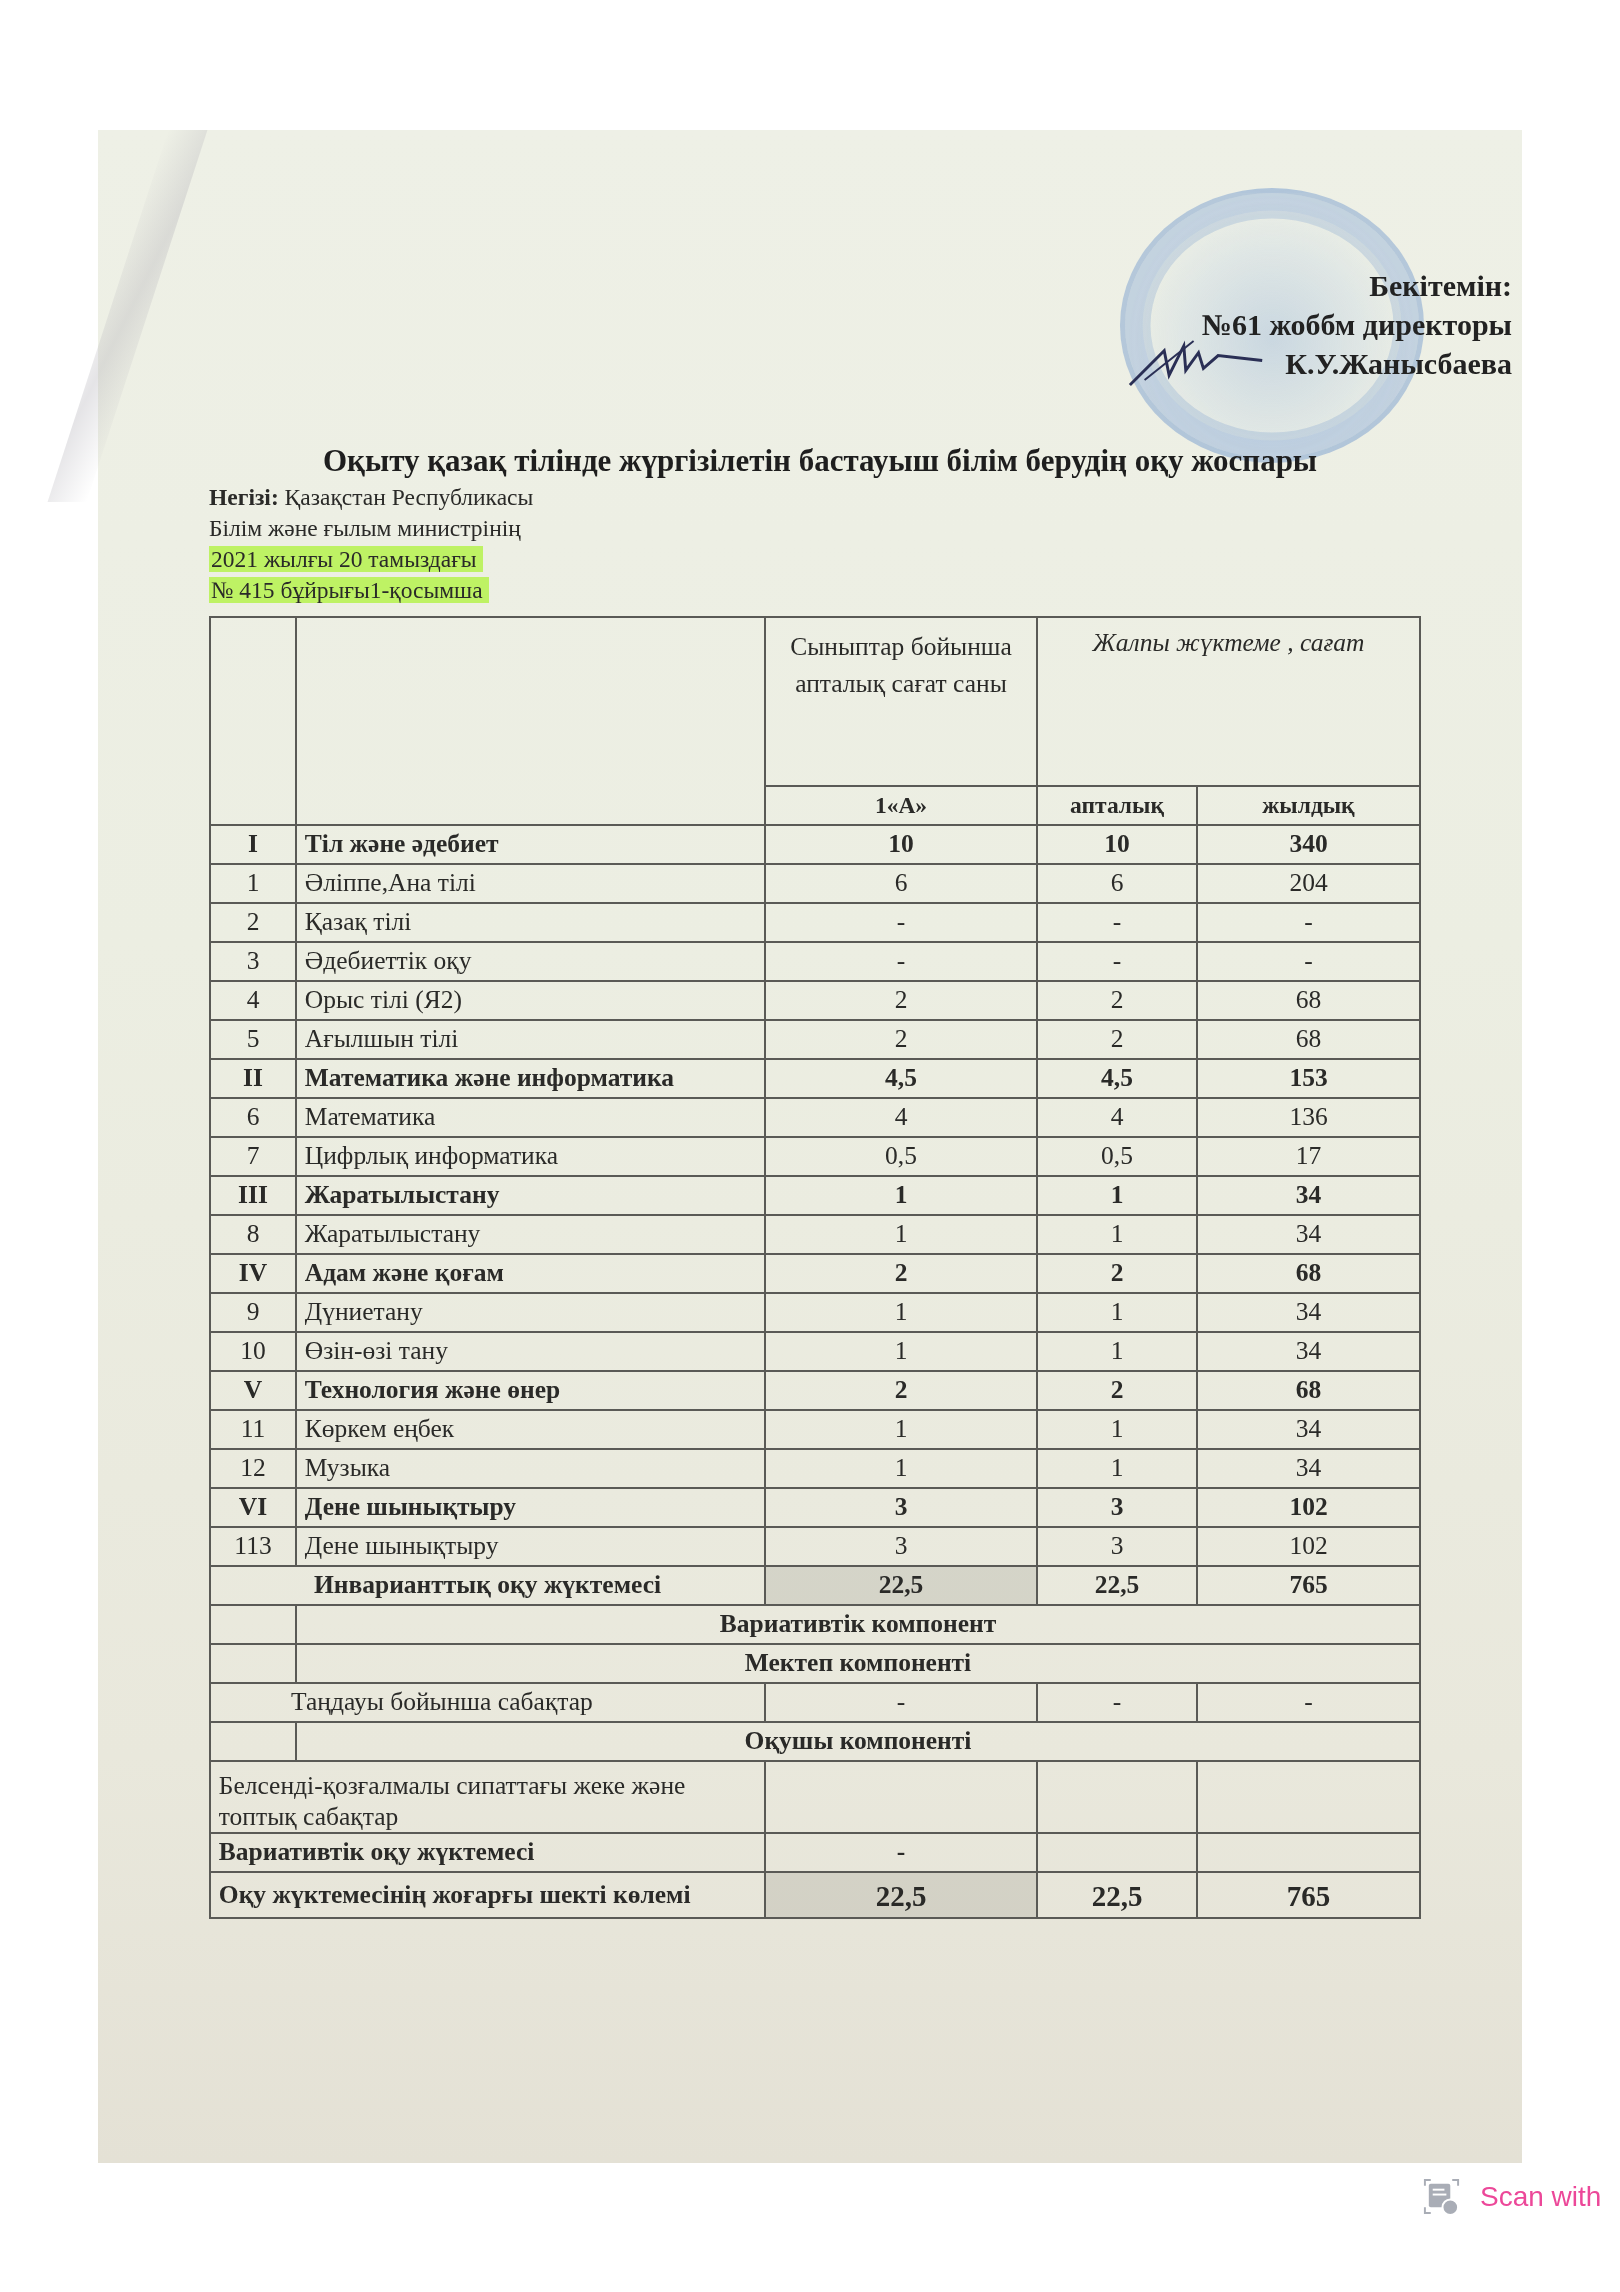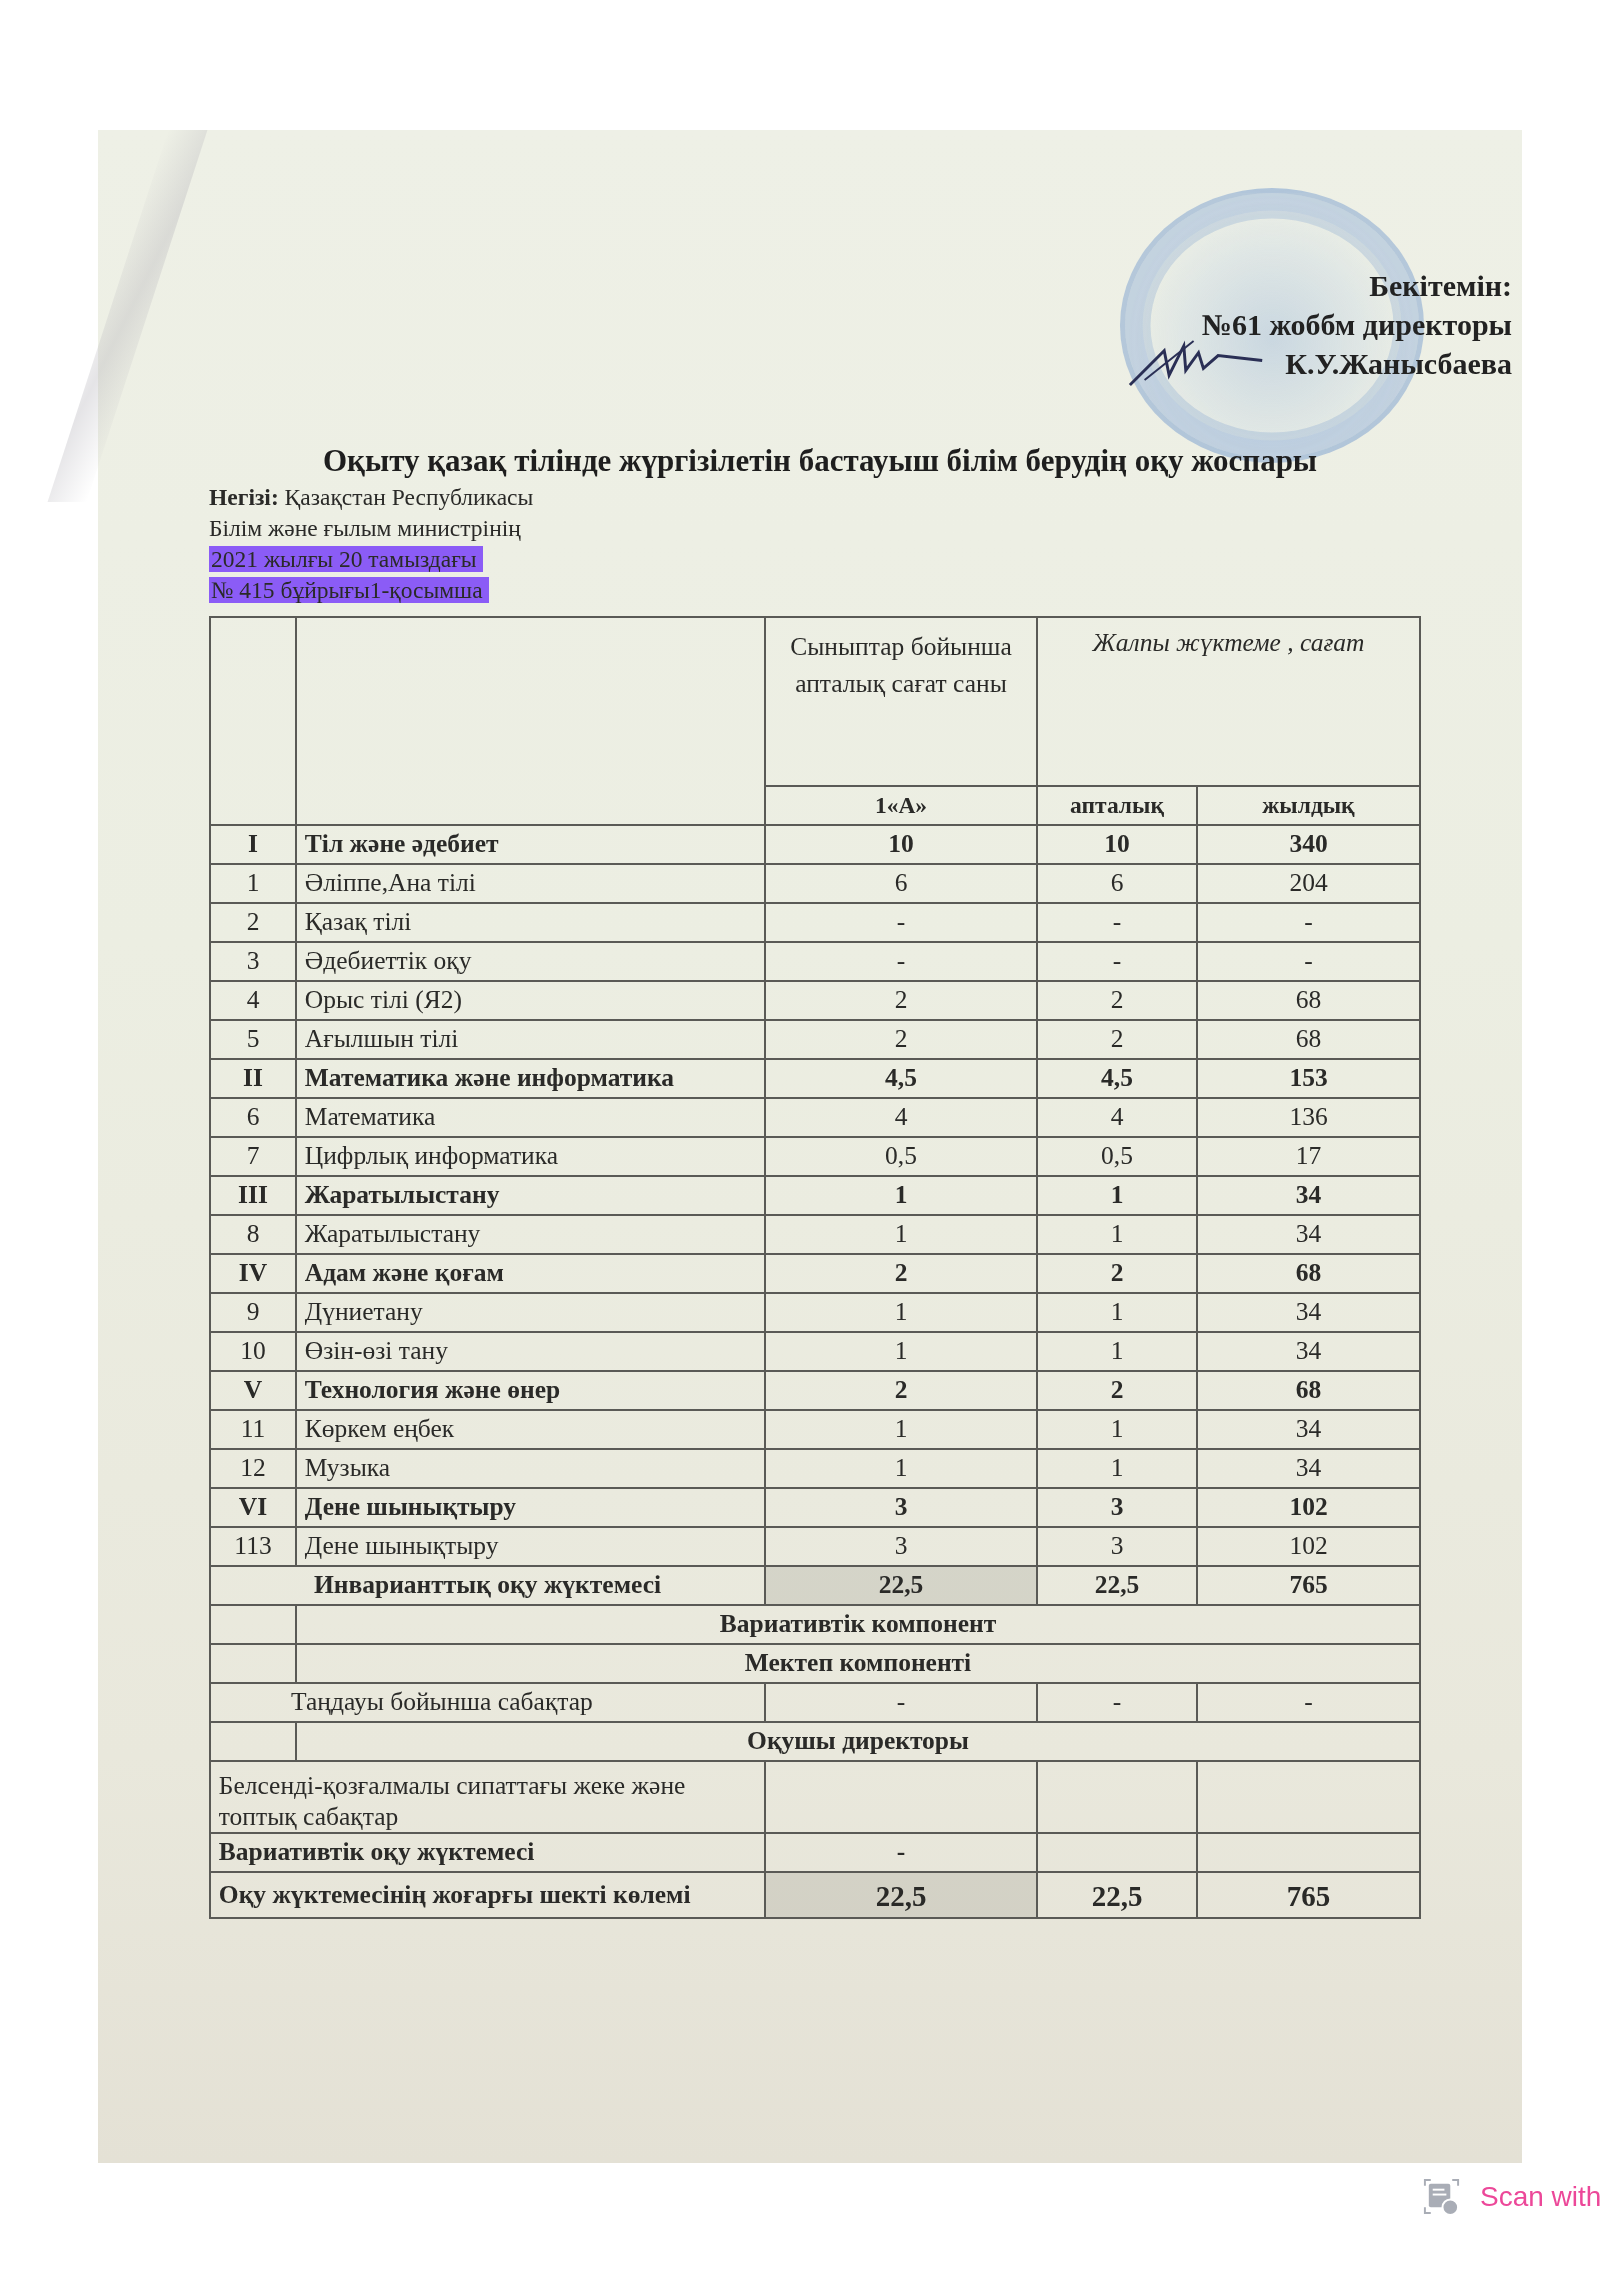--- a/index.html
+++ b/index.html
@@ -31,21 +31,21 @@
   }
   .approval div { white-space:nowrap; }
   .signature {
     position:absolute; left:1125px; top:331px; width:147px; height:59px;
   }
   .title {
     position:absolute; left:323px; top:443px; font-size:31px; font-weight:bold; white-space:nowrap; color:#1e1e1e;
   }
   .basis { position:absolute; left:209px; top:482px; font-size:23.5px; line-height:31px; }
   .basis .b { font-weight:bold; }
-  .basis .hl { background:#8b5cf6; padding:0 5.9px 0 2px; }
+  .basis .hl { background:#bef264; padding:0 5.9px 0 2px; }
   .basis div { white-space:nowrap; }
 
   table.plan {
     position:absolute; left:209px; top:616px; width:1210px;
     border-collapse:collapse; font-size:25.5px; table-layout:fixed;
   }
   table.plan td {
     border:2px solid #5a5a56; padding:0 7.8px; height:37px; vertical-align:middle;
   }
   table.plan .num { text-align:center; }
@@ -261,21 +261,21 @@
       <td colspan="4" class="center-bold">Мектеп компоненті</td>
     </tr>
     <tr>
       <td colspan="2" style="padding-left:80px">Таңдауы бойынша сабақтар</td>
       <td class="val">-</td>
       <td class="val">-</td>
       <td class="val">-</td>
     </tr>
     <tr>
       <td></td>
-      <td colspan="4" class="center-bold">Оқушы директоры</td>
+      <td colspan="4" class="center-bold">Оқушы компоненті</td>
     </tr>
     <tr class="tall">
       <td colspan="2" style="line-height:31px">Белсенді-қозғалмалы сипаттағы жеке және топтық сабақтар</td>
       <td class="val"></td>
       <td class="val"></td>
       <td class="val"></td>
     </tr>
     <tr class="two-line">
       <td colspan="2" style="font-weight:bold">Вариативтік оқу жүктемесі</td>
       <td class="val" style="font-weight:bold">-</td>

